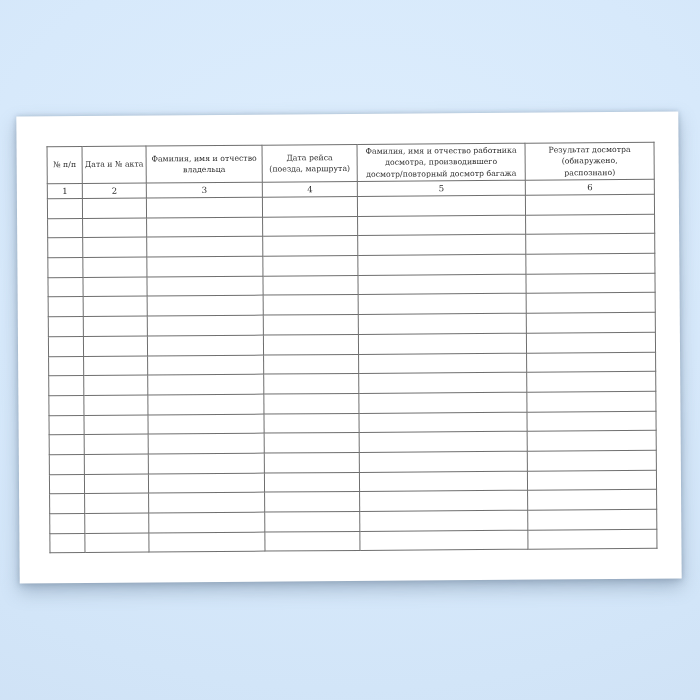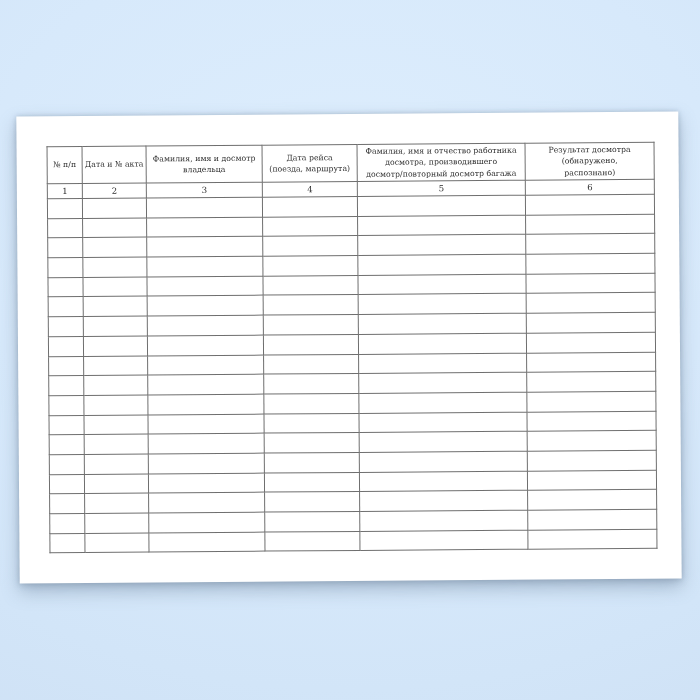--- a/index.html
+++ b/index.html
@@ -78,21 +78,21 @@
         <col style="width: 64px">
         <col style="width: 116px">
         <col style="width: 95px">
         <col style="width: 168px">
         <col style="width: 129px">
       </colgroup>
       <thead>
         <tr>
           <th>№ п/п</th>
           <th>Дата и № акта</th>
-          <th>Фамилия, имя и досмотр
+          <th>Фамилия, имя и отчество
 владельца</th>
           <th>Дата рейса
 (поезда, маршрута)</th>
           <th>Фамилия, имя и отчество работника
 досмотра, производившего
 досмотр/повторный досмотр багажа</th>
           <th>Результат досмотра
 (обнаружено,
 распознано)</th>
         </tr>

